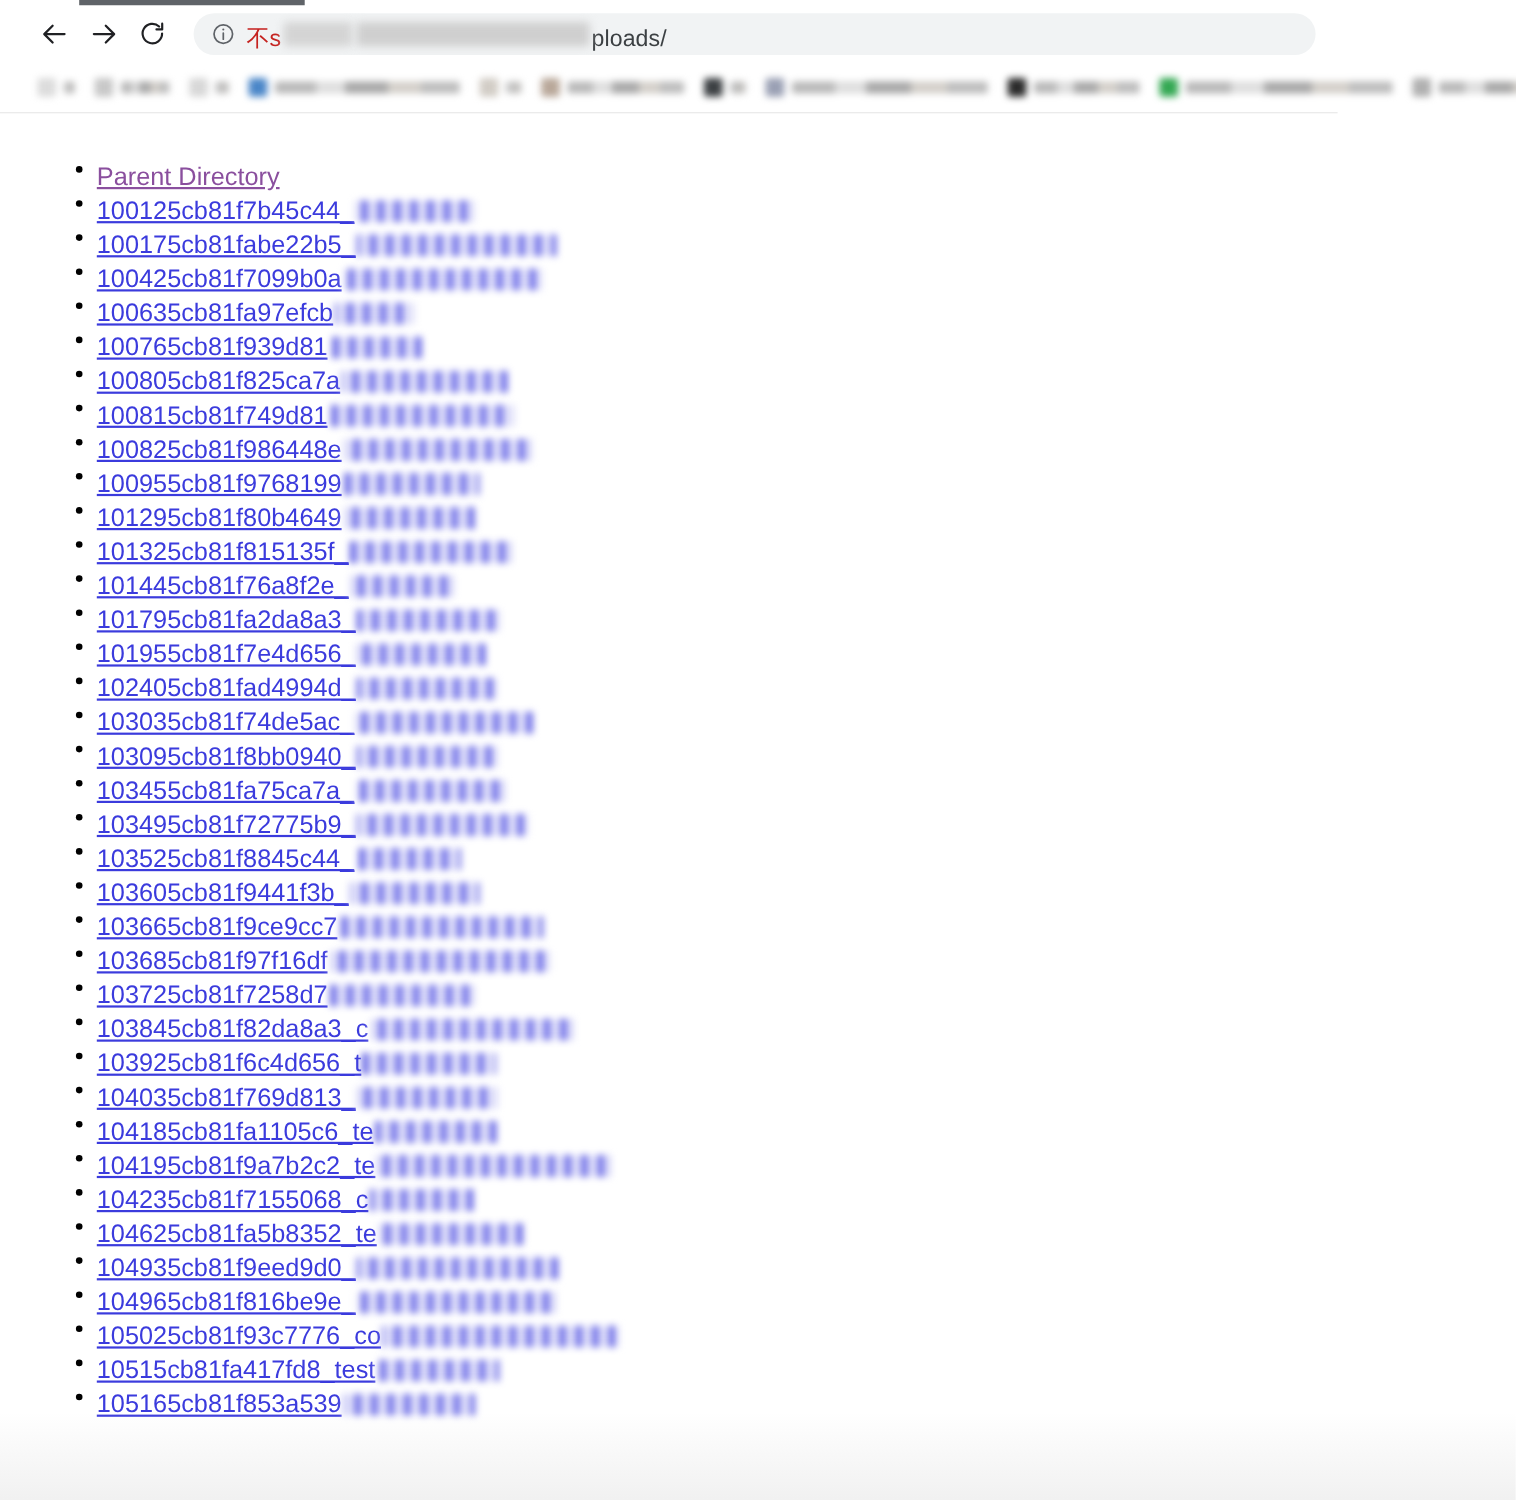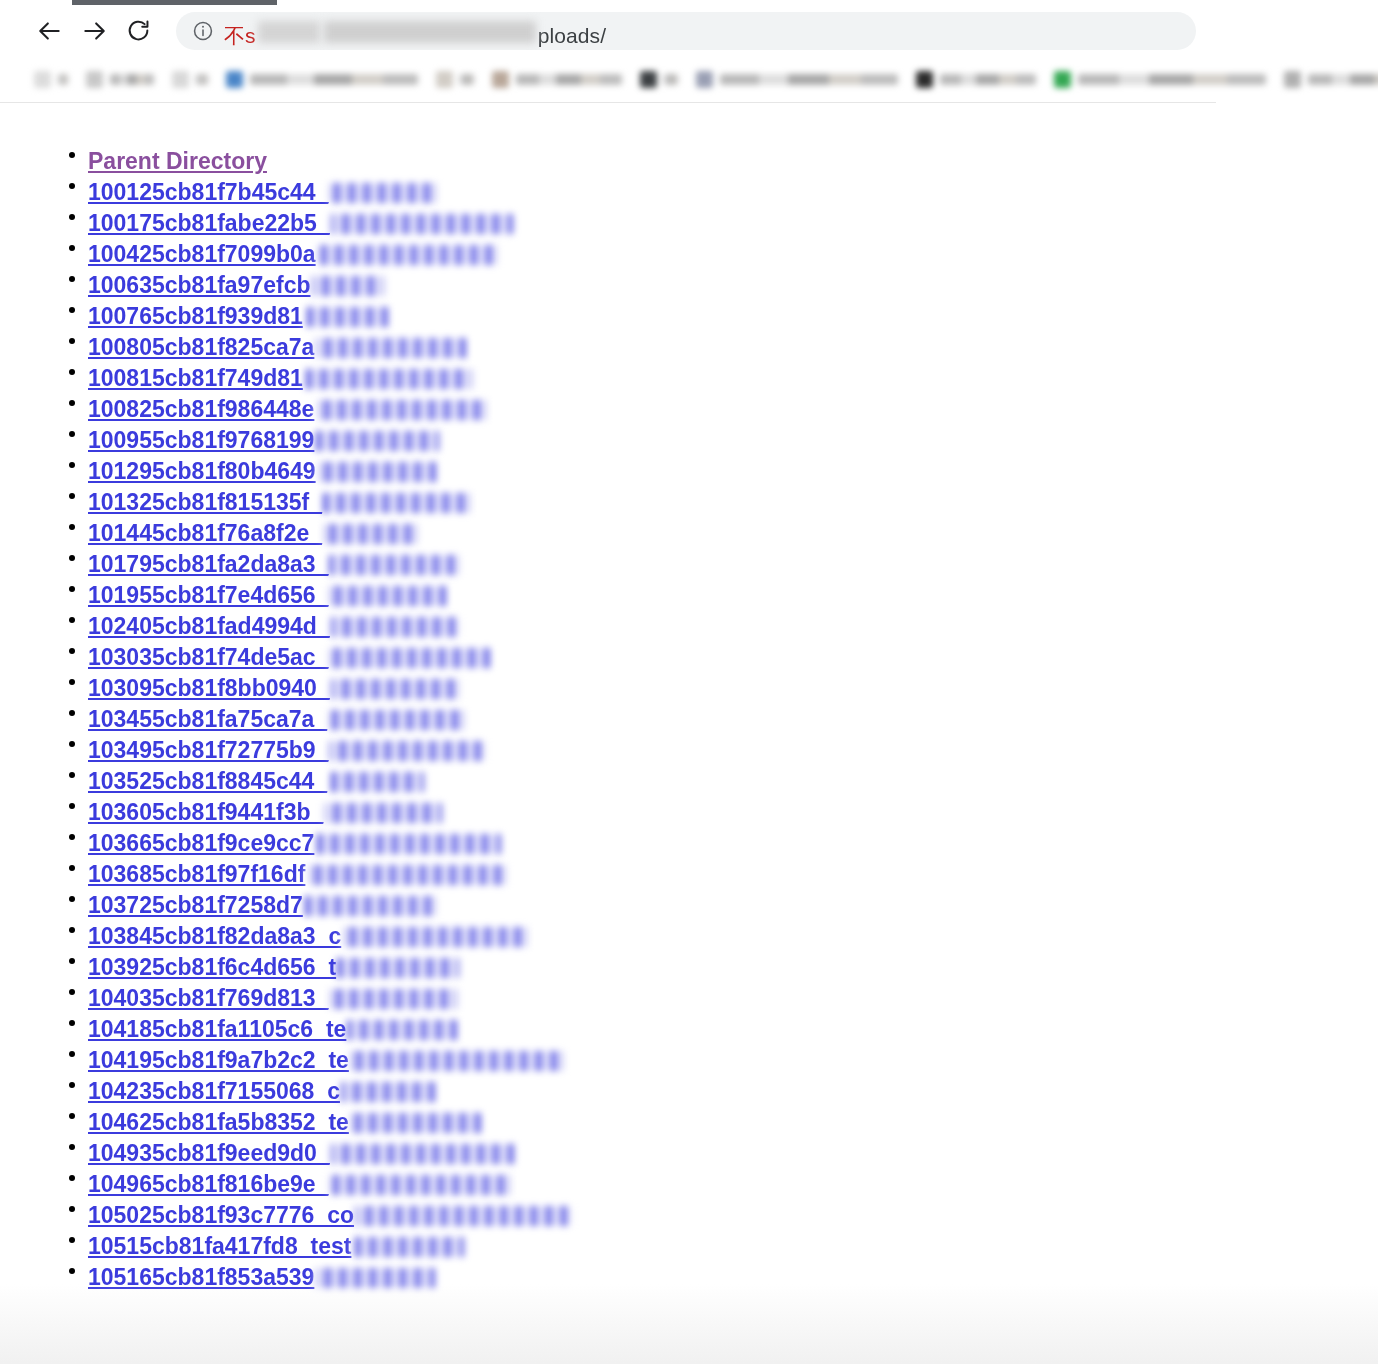--- a/index.html
+++ b/index.html
@@ -135,21 +135,20 @@
     font-weight: bold;
     color: #000000;
     letter-spacing: -0.3px;
     font-family: "Liberation Sans", sans-serif;
   }
   #file-list {
     list-style: disc;
     margin: 34px 0 0 0;
     padding-left: 88px;
     color: #000;
-    font-weight: bold;
   }
   #file-list li {
     height: 31px;
     line-height: 31px;
     font-size: 0;
     padding: 0;
   }
   #file-list li::marker { font-size: 21px; }
   .file-link {
     font-size: 23px;

